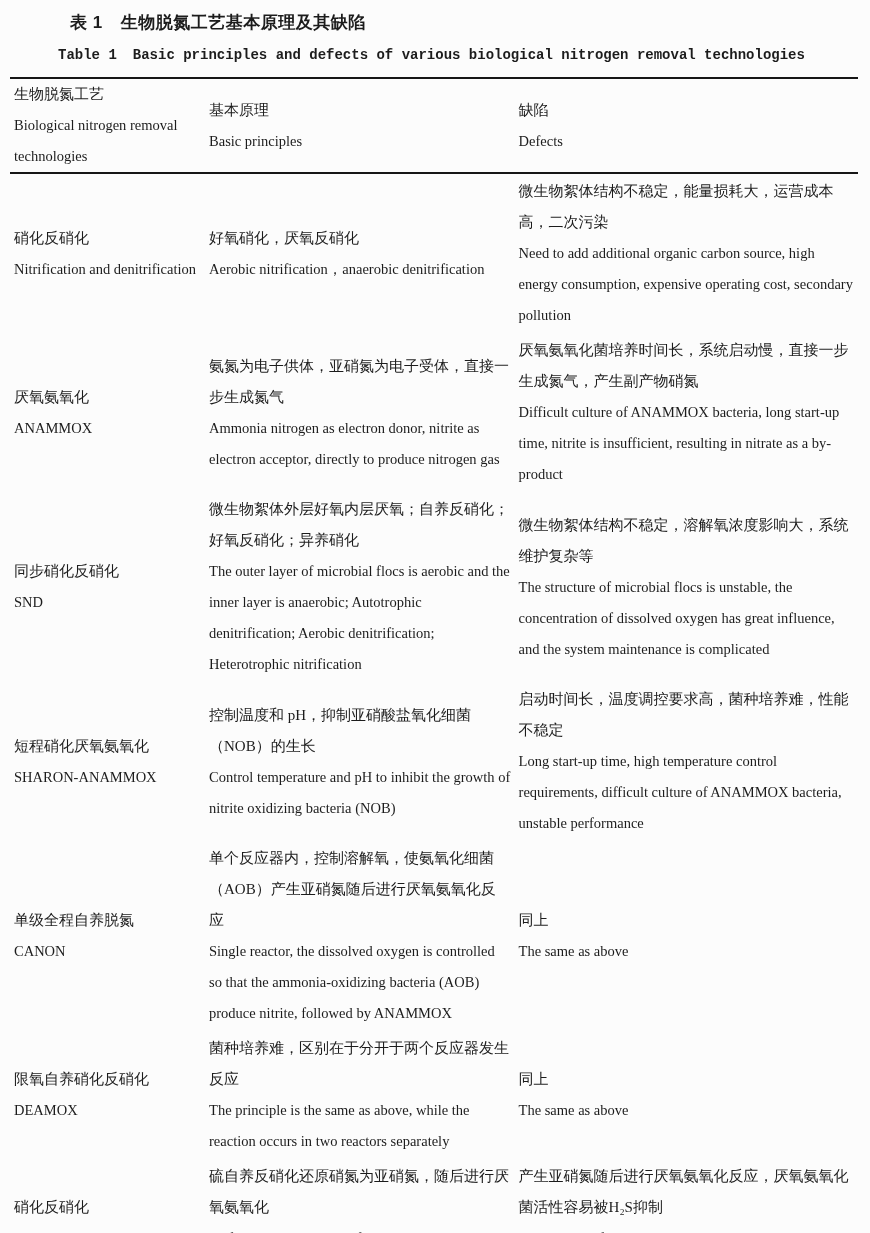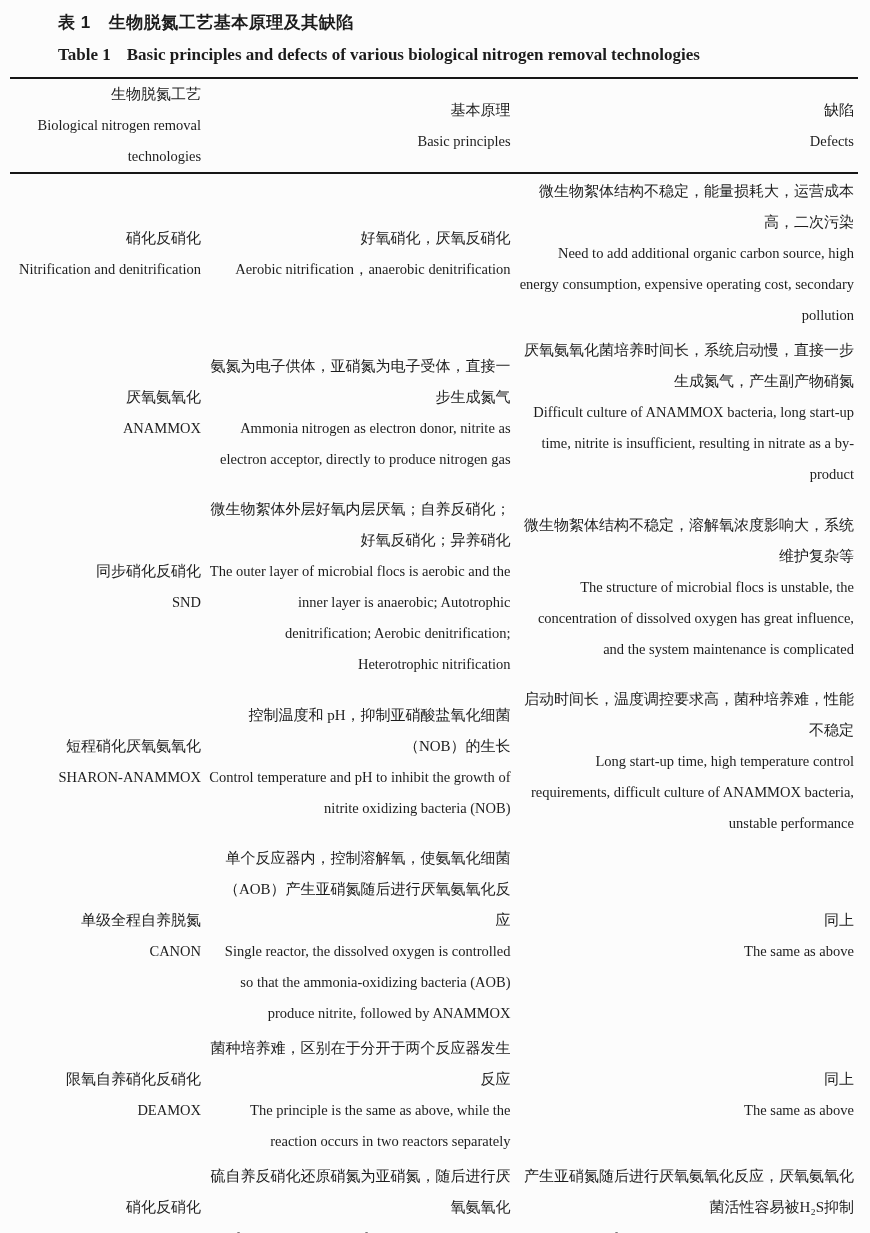--- a/index.html
+++ b/index.html
@@ -12,51 +12,52 @@
   .page {
     position: relative;
     width: 870px;
     height: 1233px;
     box-sizing: border-box;
     padding: 8px 12px 0 10px;
     overflow: hidden;
     background: #fcfcfc;
   }
   .title-zh {
-    margin: 2px 0 0 48px;
+    margin: 2px 0 0 60px;
     font-family: "Liberation Sans", "DejaVu Sans", sans-serif;
     font-weight: 700;
     font-size: 17px;
     line-height: 26px;
     letter-spacing: 0.5px;
   }
   .title-zh .label { margin-right: 18px; }
   .title-en {
     margin: 6px 0 9px 48px;
     font-weight: 700;
-    font-size: 17px;
+    font-size: 14px;
     line-height: 26px;
+    font-family: Liberation Mono, monospace;
   }
   .title-en .label { margin-right: 16px; }
   table.main {
     width: 848px;
     border-collapse: collapse;
     table-layout: fixed;
     border-top: 2.5px solid #161616;
     border-bottom: 2.5px solid #161616;
   }
   col.c1 { width: 23%; }
   col.c2 { width: 36.5%; }
   col.c3 { width: 40.5%; }
   thead td {
     border-bottom: 2px solid #161616;
     padding: 0 4px;
   }
   td {
-    text-align: right;
+    text-align: left;
     vertical-align: middle;
     padding: 2px 4px;
   }
   .zh {
     font-size: 15px;
     line-height: 31px;
   }
   .en {
     font-size: 14.5px;
     line-height: 31px;

